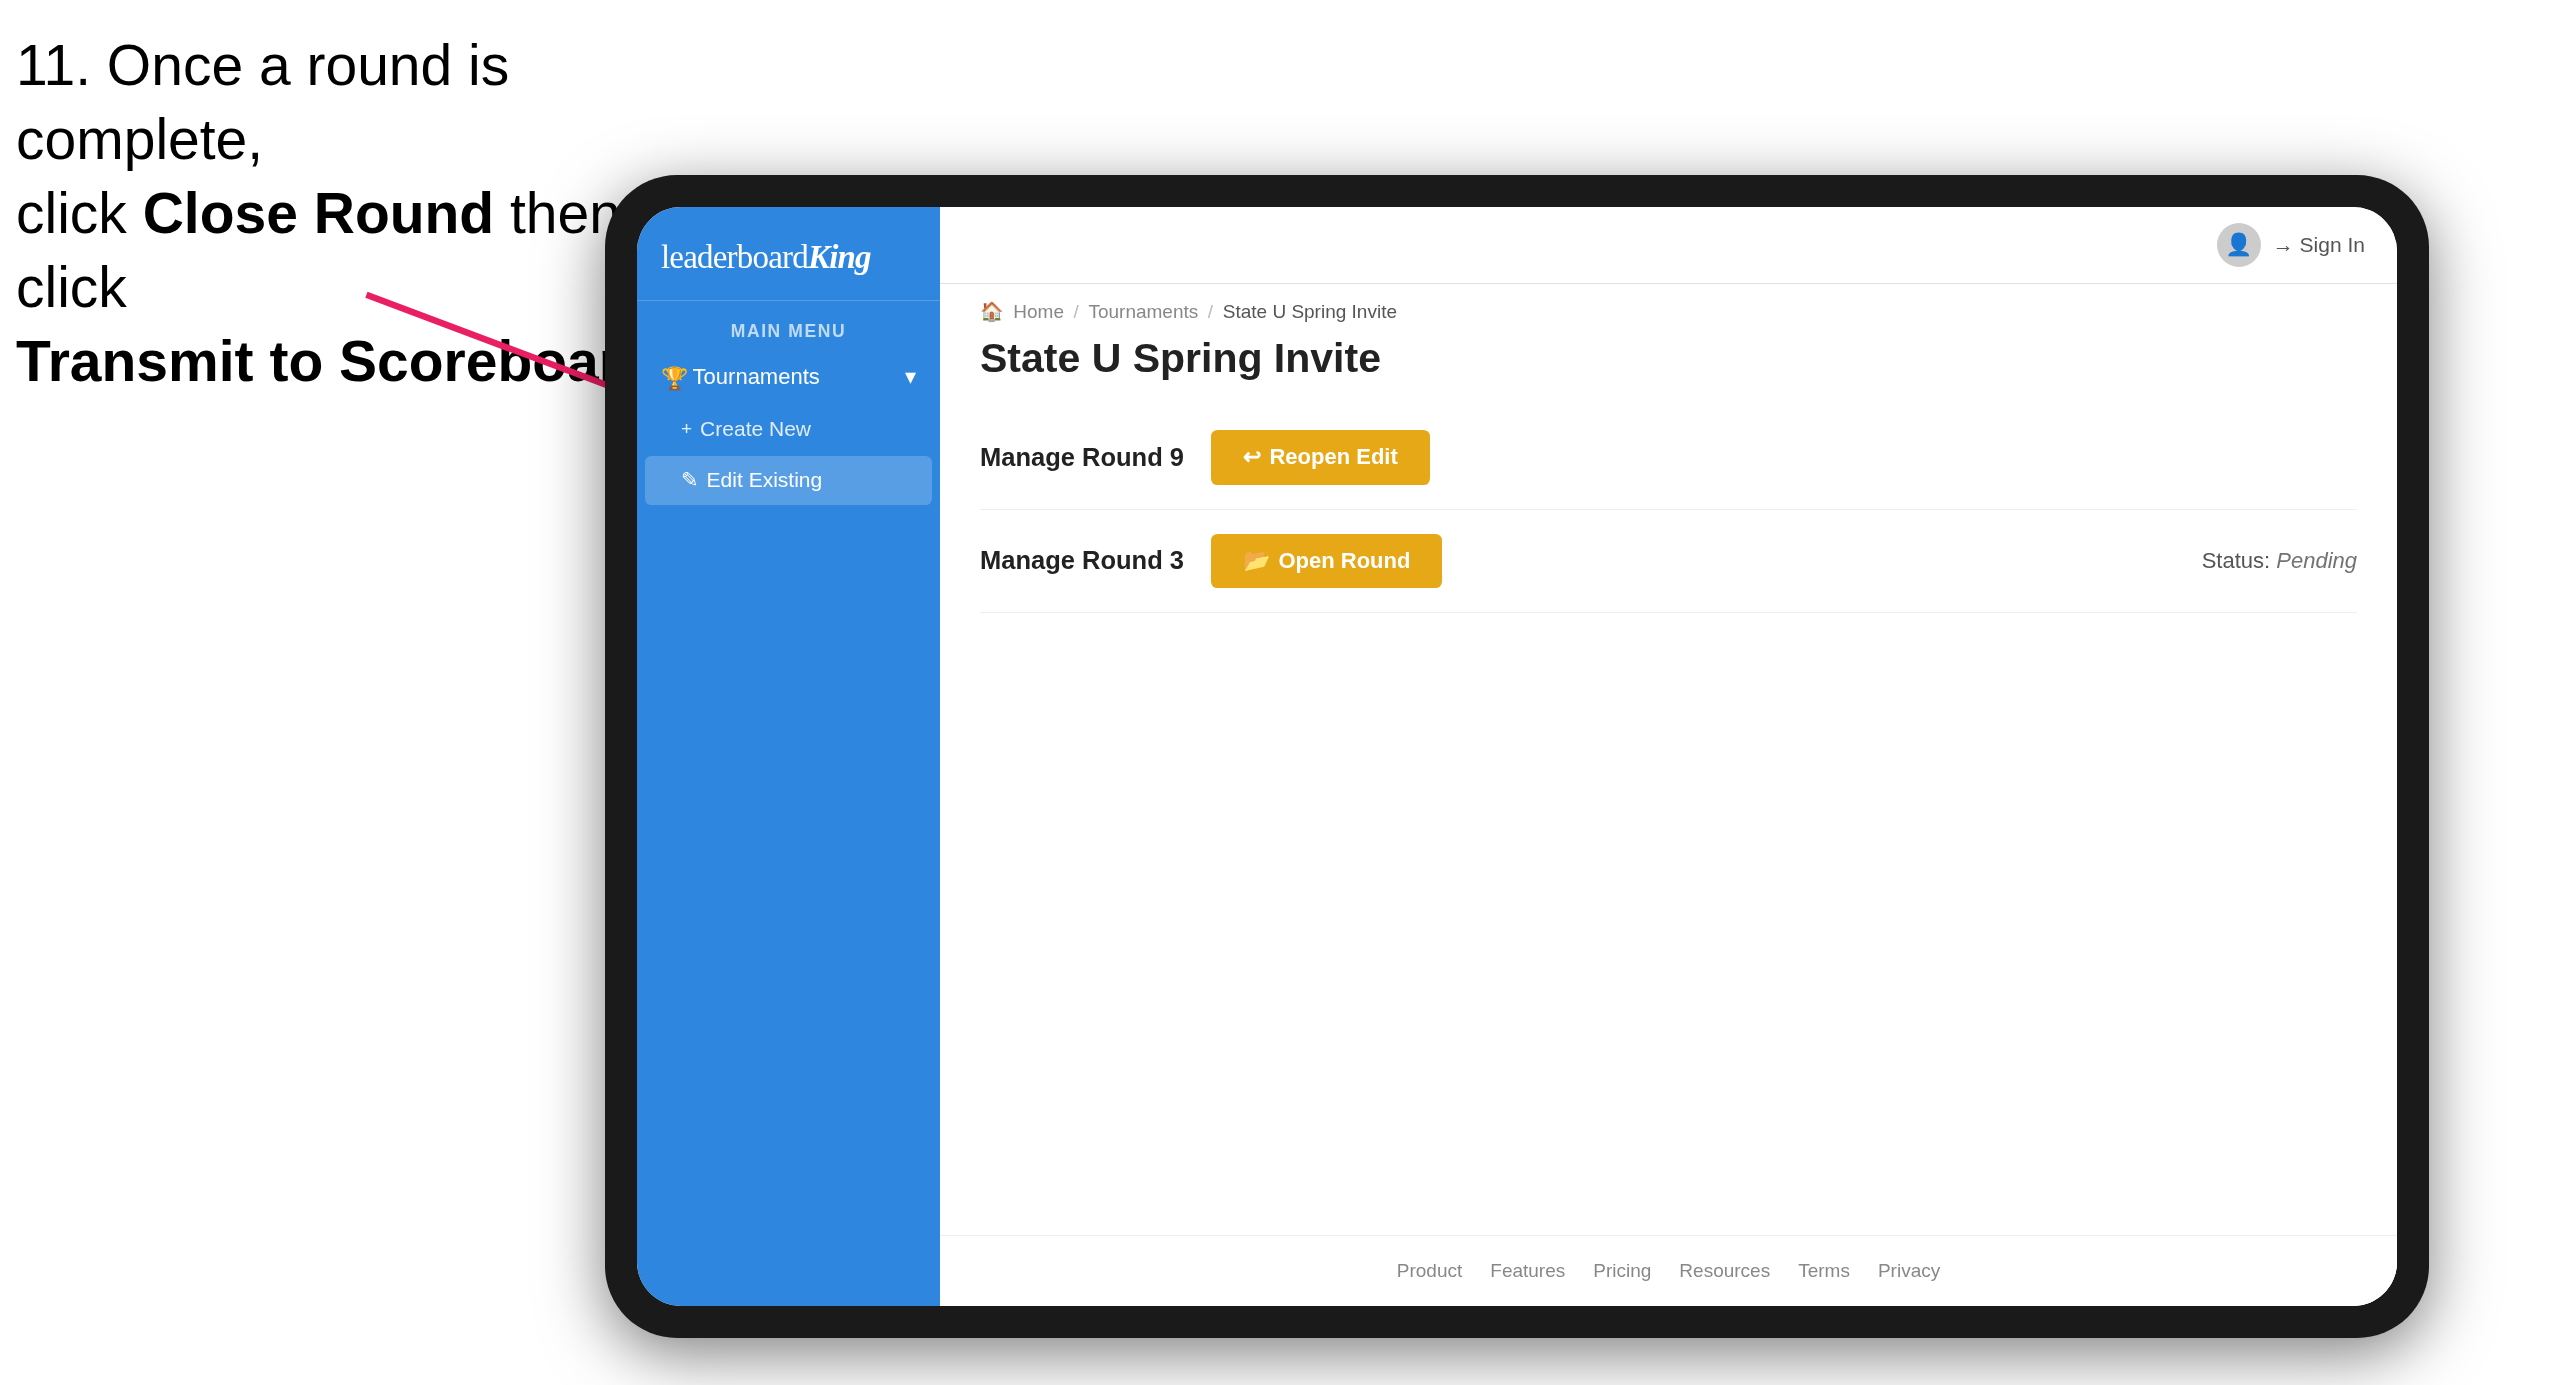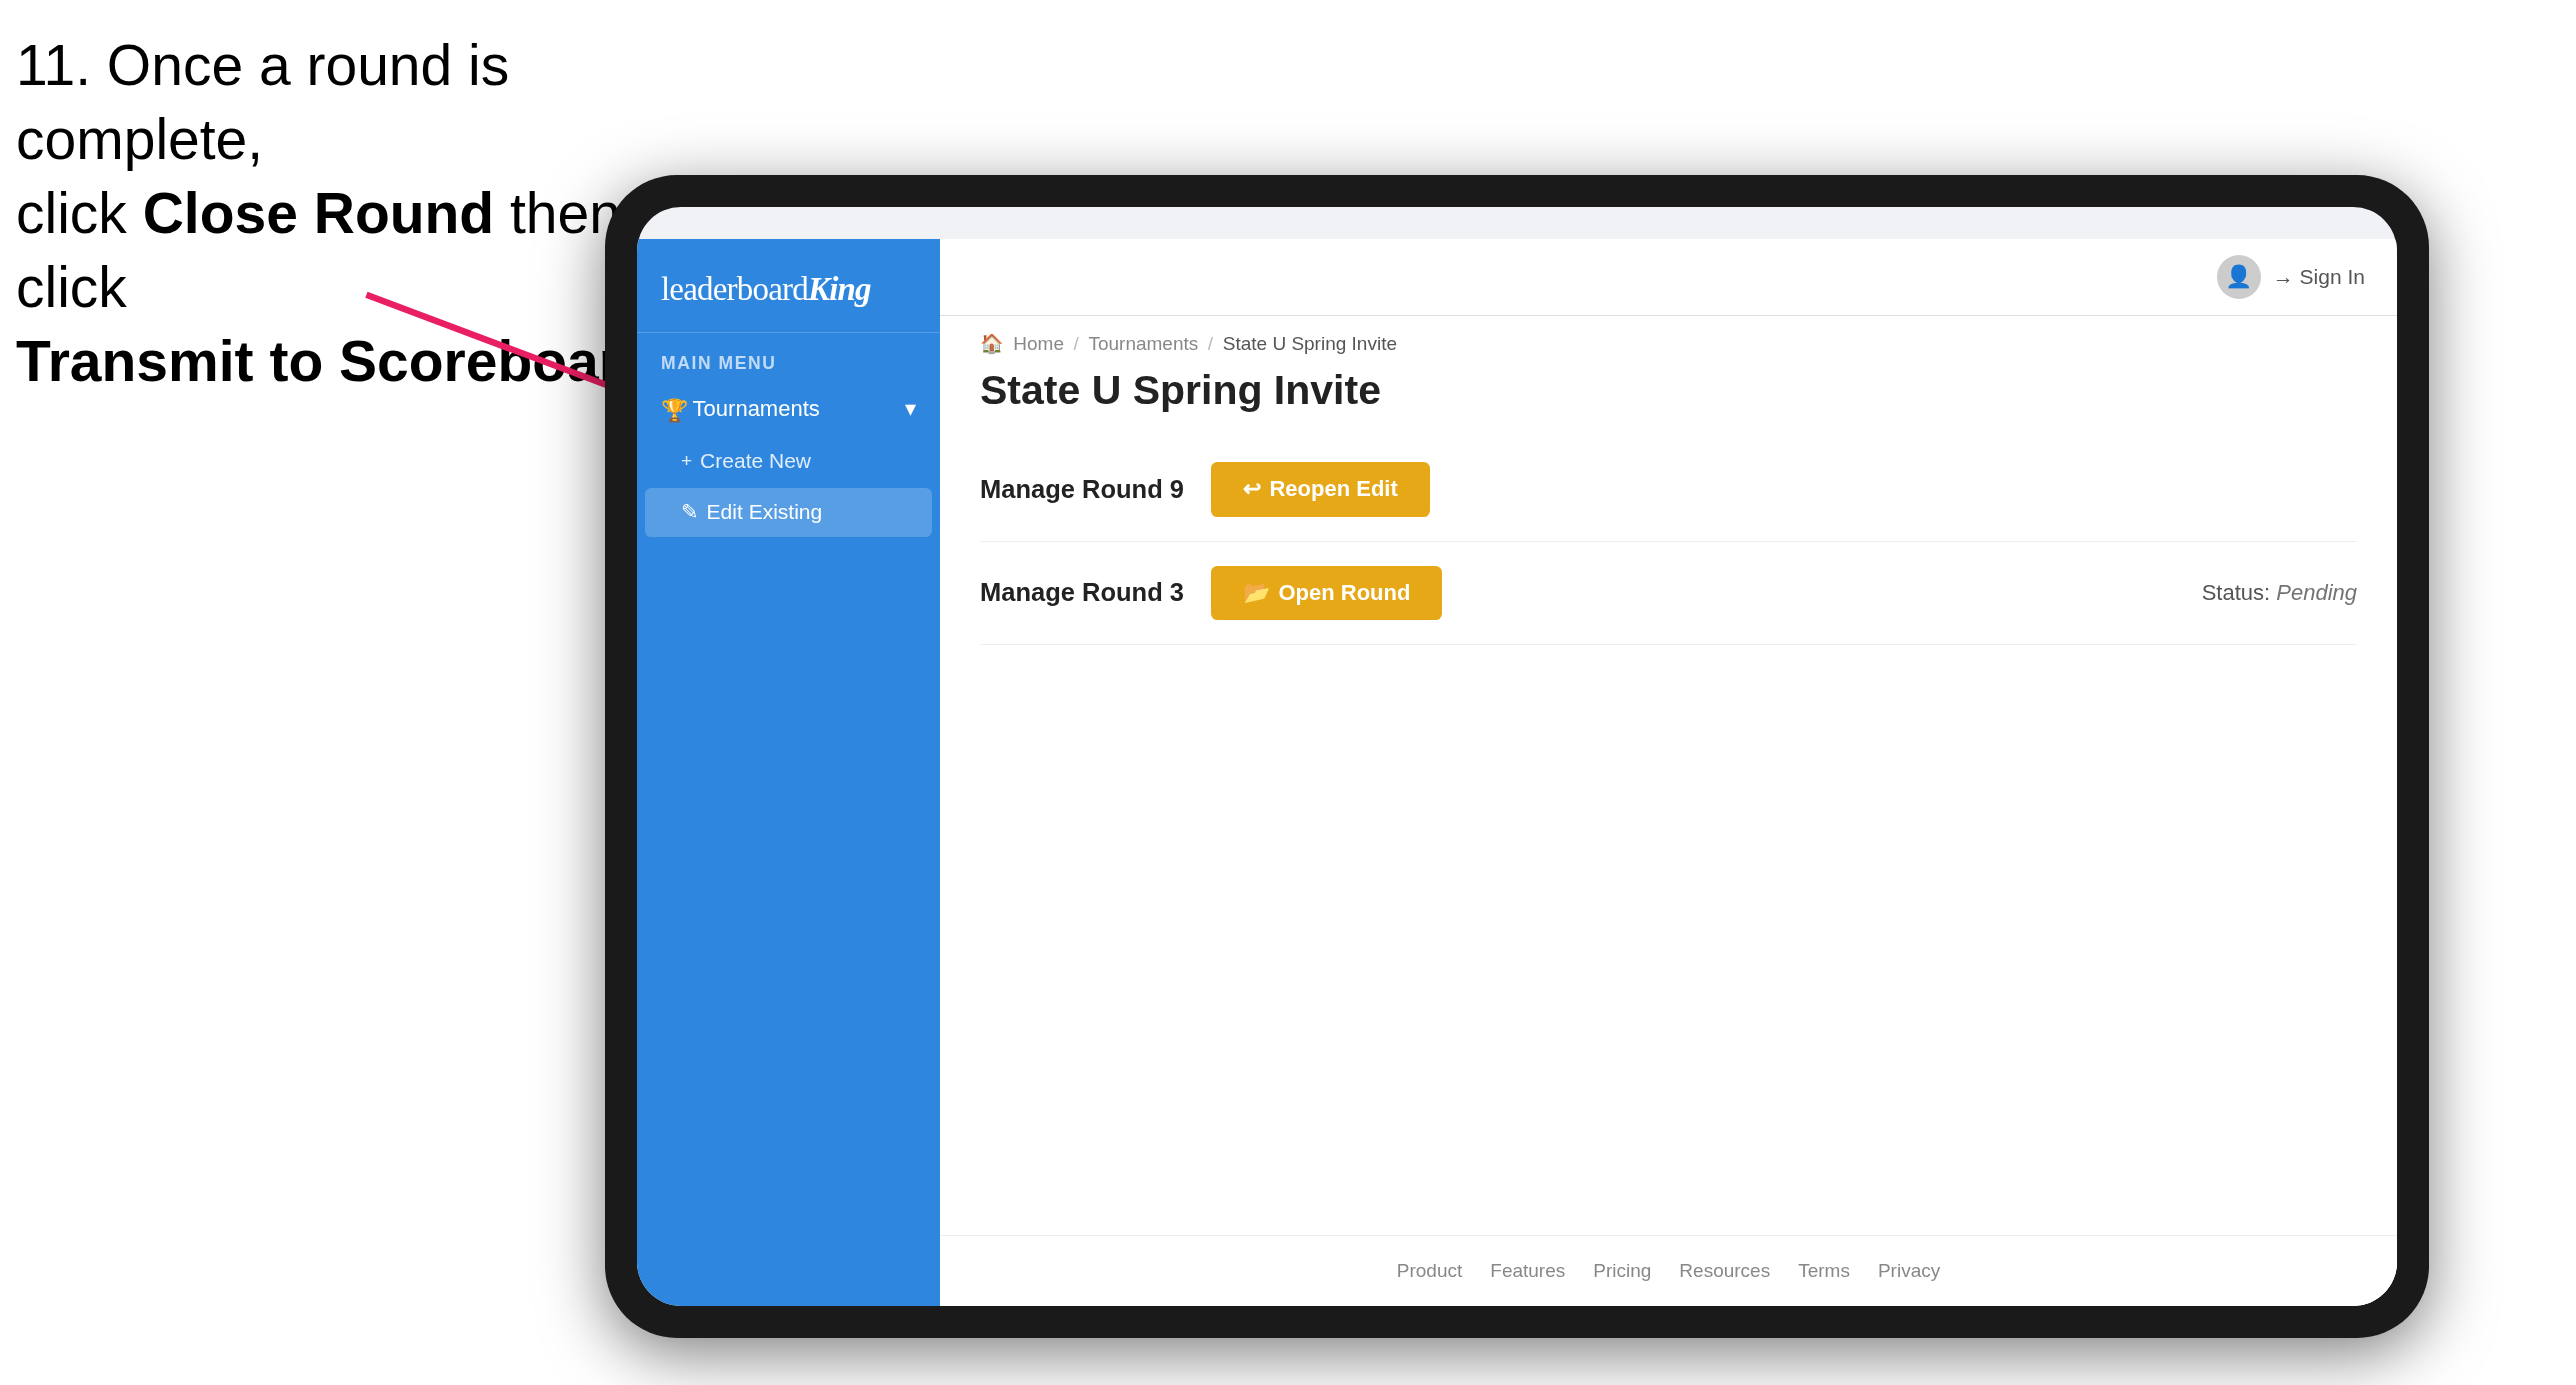--- a/index.html
+++ b/index.html
@@ -55,21 +55,20 @@
       overflow: hidden;
       display: flex;
       flex-direction: column;
     }
 
     
     .app-layout {
       display: flex;
       flex: 1;
       height: 100%;
-      margin-top: 32px;
     }
 
     
     .sidebar {
       width: 303px;
       background: #2e86de;
       flex-shrink: 0;
       display: flex;
       flex-direction: column;
       padding-top: 16px;
@@ -95,20 +94,21 @@
       font-family: 'Times New Roman', serif;
     }
 
     .main-menu-label {
       font-size: 17.5px;
       color: rgba(255,255,255,0.7);
       font-weight: 600;
       letter-spacing: 1.6px;
       padding: 12px 24px 8px;
       text-transform: uppercase;
+      text-align: center;
     }
 
     .nav-item {
       display: flex;
       align-items: center;
       padding: 14.3px 24px;
       color: #fff;
       font-size: 22px;
       cursor: pointer;
       justify-content: space-between;

